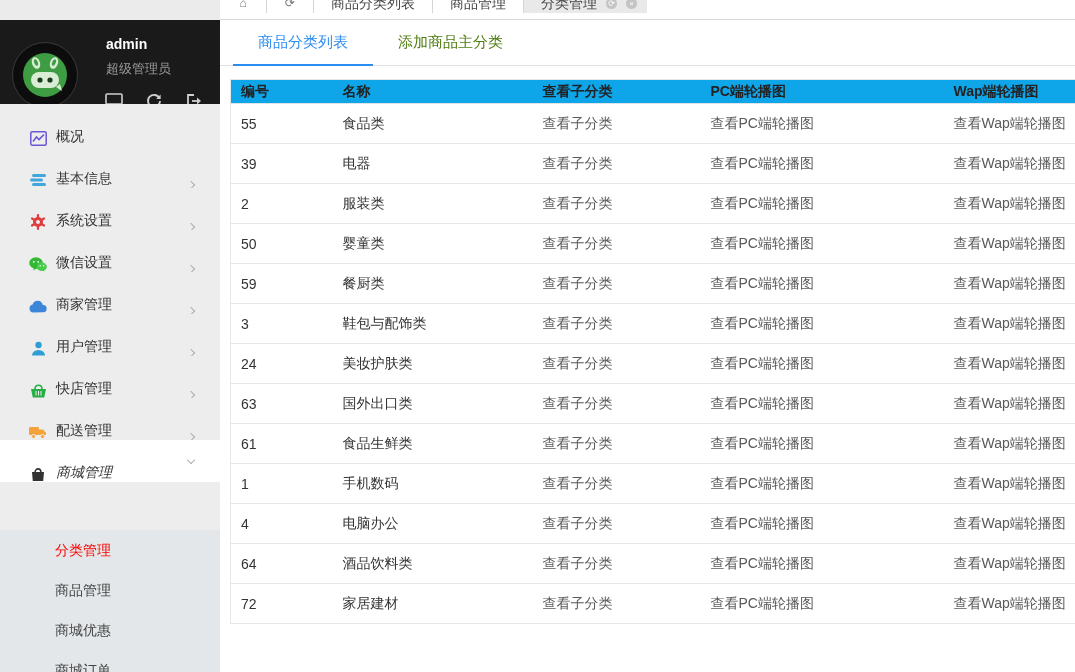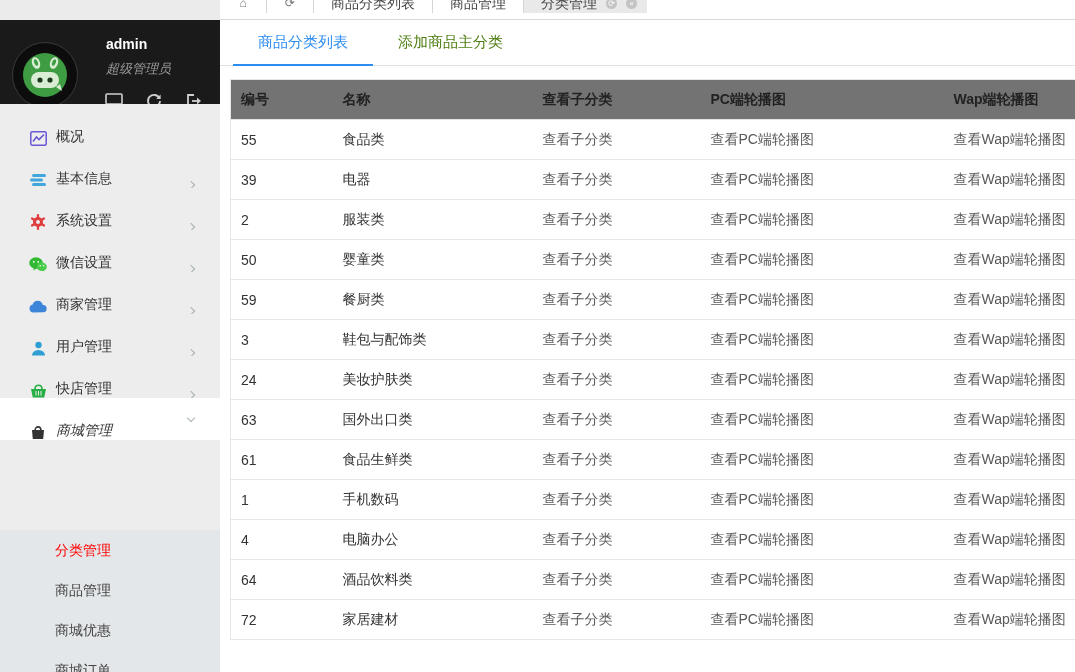--- a/index.html
+++ b/index.html
@@ -17,21 +17,21 @@
   .mtab.icon-tab .clip { font-size:12px; color:#777; }
   .mtab.text-tab { padding:0 17px; }
   .mtab.active { background:#e9e9e9; border-right:none; padding-right:10px; }
   .mtab .mini-ic { width:11px; height:11px; border-radius:50%; background:#c4c4c4; color:#fff; font-size:8px; line-height:11px; text-align:center; display:inline-block; margin:-2px 0 0 9px; }
 
   
   .sidebar { position:absolute; left:0; top:20px; width:220px; bottom:0; background:#ededed; }
   .user-panel { height:84px; background:#1a1a1a; position:relative; }
   .avatar { position:absolute; left:12px; top:22px; width:66px; height:66px; border-radius:50%; background:#0c0c0c; border:1px solid #3a3a3a; display:flex; align-items:center; justify-content:center; }
   .user-name { position:absolute; left:106px; top:16px; color:#fff; font-weight:bold; font-size:14px; }
-  .user-role { position:absolute; left:106px; top:40px; color:#9b9b9b; font-size:13px;font-style:italic; }
+  .user-role { position:absolute; left:106px; top:40px; color:#9b9b9b; font-size:13px; }
   .user-actions { position:absolute; left:104px; top:72px; display:flex; gap:20px; }
   .user-actions .ubtn { width:20px; height:18px; cursor:pointer; display:flex; align-items:center; justify-content:center; }
 
   .menu-item { height:42px; display:flex; align-items:flex-end; padding:0 18px 0 29px; background:#ededed; cursor:pointer; position:relative; }
   .menu-item .mi-icon { width:18px; height:16px; display:flex; align-items:center; justify-content:center; }
   .menu-item .mi-label { margin-left:9px; font-size:14px; color:#333; }
   .menu-item.active { background:#fff;font-style:italic; }
   .chev { position:absolute; right:26px; width:6px; height:6px; border-top:1px solid #a9b0b5; border-right:1px solid #a9b0b5; }
   .chev.right { transform:rotate(45deg); }
   .chev.down { transform:rotate(135deg); top:17px; }
@@ -42,21 +42,21 @@
   
   .main { position:absolute; left:220px; top:20px; right:0; bottom:0; background:#fff; overflow:hidden; }
   .content-tabs { height:46px; border-bottom:1px solid #e2e2e2; display:flex; padding-left:13px; }
   .ctab { padding:0 25px; display:flex; align-items:center; font-size:15px; color:#4d7c0f; cursor:pointer; position:relative; }
   .ctab.active { color:#2d8cf0; }
   .ctab.active:after { content:""; position:absolute; left:0; right:0; bottom:-1px; height:2px; background:#2d8cf0; }
 
   .table-wrap { margin-left:10px; padding-top:13px; }
   table { border-collapse:collapse; width:845px; table-layout:fixed; }
   col.c1{width:102px} col.c2{width:200px} col.c3{width:168px} col.c4{width:243px} col.c5{width:132px}
-  thead th { background:#737373; height:40px; text-align:left; padding-left:10px; font-size:14px; color:#222; font-weight:bold; border-top:1px solid #e6e6e6; border-bottom:1px solid #dfe3e6; }
+  thead th { background:#0ea5e9; height:24px; text-align:left; padding-left:10px; font-size:14px; color:#222; font-weight:bold; border-top:1px solid #e6e6e6; border-bottom:1px solid #dfe3e6; }
   thead th:first-child { border-left:1px solid #e6e6e6; }
   tbody td { height:40px; padding-left:10px; border-bottom:1px solid #e7e7e7; font-size:14px; color:#333; white-space:nowrap; overflow:hidden; }
   tbody td:first-child { border-left:1px solid #e7e7e7; }
   td .lnk { color:#595959; cursor:pointer; }
 </style>
 </head>
 <body>
 
 <div class="app">
 
@@ -197,20 +197,32 @@
       </div>
       <div class="menu-item">
         <span class="mi-icon">
           <svg width="17" height="15" viewBox="0 0 17 15">
               <path d="M5 6C5 1 12 1 12 6" fill="none" stroke="#27ae45" stroke-width="1.6"></path>
               <path d="M1 6h15l-1.8 8.5H2.8z" fill="#27ae45"></path>
               <path d="M6 8v4.5M8.5 8v4.5M11 8v4.5" stroke="#ededed" stroke-width="1"></path>
             </svg>
         </span>
         <span class="mi-label">快店管理</span>
+        <span class="chev right"></span>
+      </div>
+      <div class="menu-item">
+        <span class="mi-icon">
+          <svg width="18" height="14" viewBox="0 0 18 14">
+              <rect x="0" y="2" width="10" height="8" rx="1" fill="#f2a33c"></rect>
+              <path d="M10 4.5h4.2L17 8v2h-7z" fill="#f2a33c"></path>
+              <circle cx="4.5" cy="11.5" r="2" fill="#f2a33c" stroke="#ededed" stroke-width="1"></circle>
+              <circle cx="13.5" cy="11.5" r="2" fill="#f2a33c" stroke="#ededed" stroke-width="1"></circle>
+            </svg>
+        </span>
+        <span class="mi-label">配送管理</span>
         <span class="chev right"></span>
       </div>
       <div class="menu-item active">
         <span class="mi-icon">
           <svg width="16" height="16" viewBox="0 0 16 16">
               <path d="M5 7C5 1.5 11 1.5 11 7" fill="none" stroke="#333" stroke-width="1.6"></path>
               <path d="M2 6h12l-.8 9H2.8z" fill="#333"></path>
             </svg>
         </span>
         <span class="mi-label">商城管理</span>

